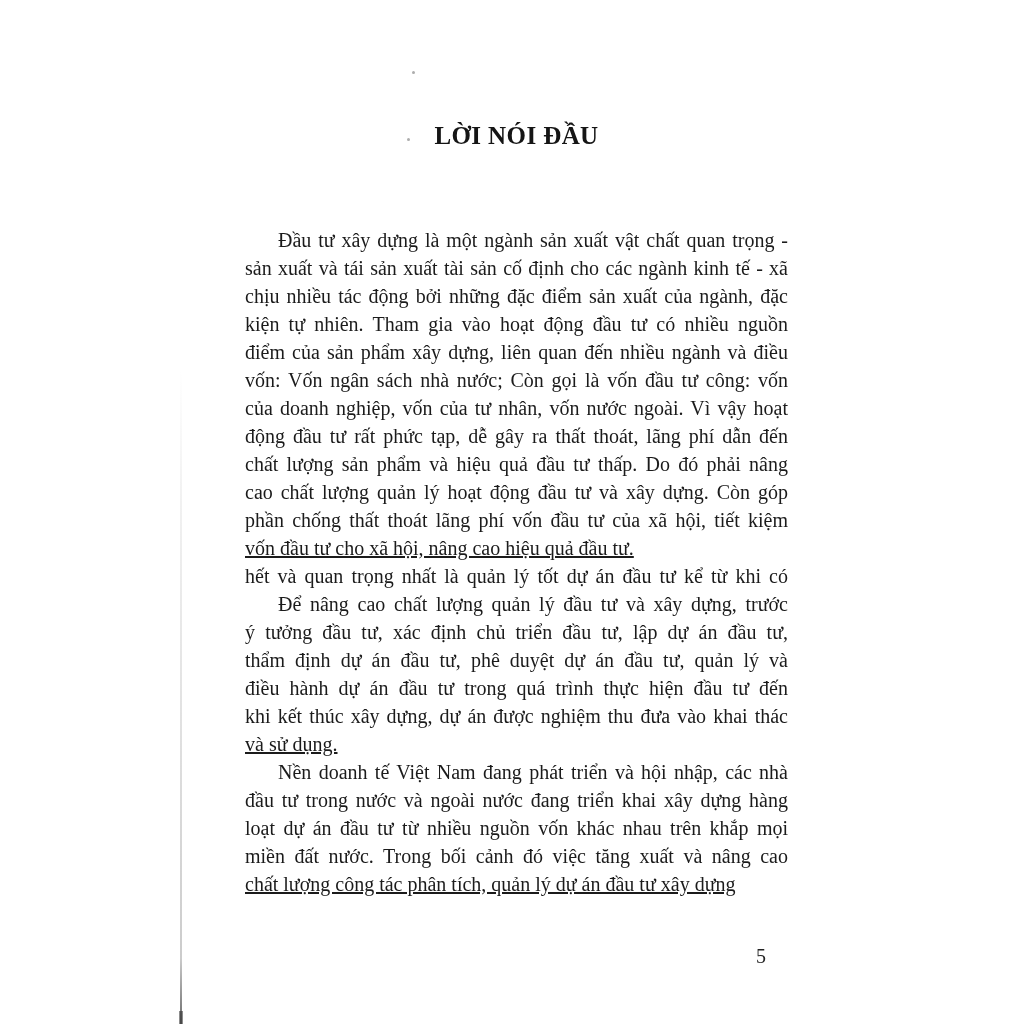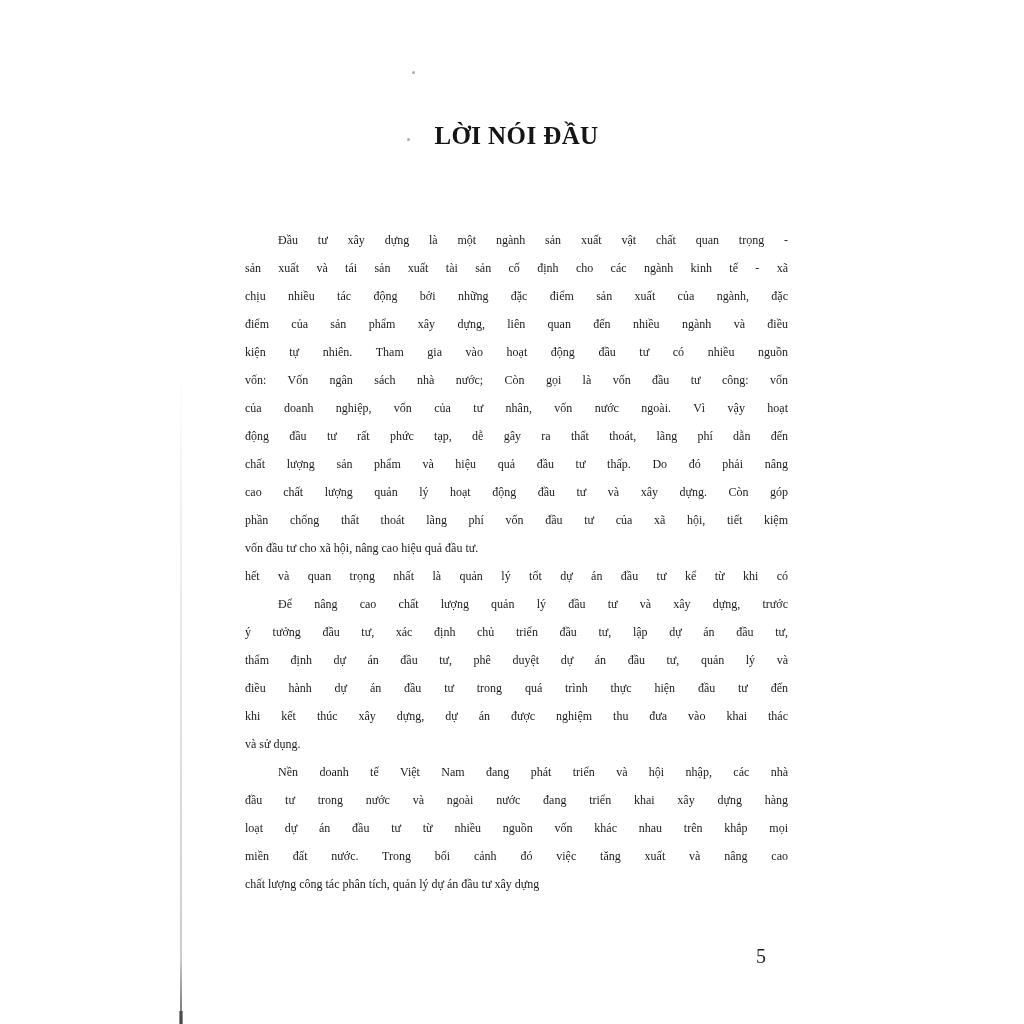--- a/index.html
+++ b/index.html
@@ -27,35 +27,36 @@
     line-height: 28px;
     font-weight: bold;
     letter-spacing: 0.4px;
     color: #151515;
   }
   .body-text {
     position: absolute;
     left: 245px;
     top: 226px;
     width: 543px;
-    font-size: 12px;
+    font-size: 20px;
   }
   .line {
     height: 28px;
     line-height: 28px;
     white-space: nowrap;
     text-align: justify;
     text-align-last: justify;
   }
   .line.para-start {
     text-indent: 33px;
   }
   .line.para-end {
     text-align: left;
     text-align-last: left;
+    text-decoration: underline;
   }
   .page-number {
     position: absolute;
     left: 746px;
     top: 942px;
     width: 30px;
     text-align: center;
     font-size: 20px;
     line-height: 28px;
     color: #222222;
@@ -99,22 +100,22 @@
   <div class="scan-edge-foot"></div>
   <div class="speck s1"></div>
   <div class="speck s2"></div>
 
   <h1 class="title">LỜI NÓI ĐẦU</h1>
 
   <div class="body-text" id="body-text">
       <div class="line para-start">Đầu tư xây dựng là một ngành sản xuất vật chất quan trọng -</div>
       <div class="line">sản xuất và tái sản xuất tài sản cố định cho các ngành kinh tế - xã</div>
       <div class="line">chịu nhiều tác động bởi những đặc điểm sản xuất của ngành, đặc</div>
+      <div class="line">kiện tự nhiên. Tham gia vào hoạt động đầu tư có nhiều nguồn</div>
       <div class="line">điểm của sản phẩm xây dựng, liên quan đến nhiều ngành và điều</div>
-      <div class="line">kiện tự nhiên. Tham gia vào hoạt động đầu tư có nhiều nguồn</div>
       <div class="line">vốn: Vốn ngân sách nhà nước; Còn gọi là vốn đầu tư công: vốn</div>
       <div class="line">của doanh nghiệp, vốn của tư nhân, vốn nước ngoài. Vì vậy hoạt</div>
       <div class="line">động đầu tư rất phức tạp, dễ gây ra thất thoát, lãng phí dẫn đến</div>
       <div class="line">chất lượng sản phẩm và hiệu quả đầu tư thấp. Do đó phải nâng</div>
       <div class="line">cao chất lượng quản lý hoạt động đầu tư và xây dựng. Còn góp</div>
       <div class="line">phần chống thất thoát lãng phí vốn đầu tư của xã hội, tiết kiệm</div>
       <div class="line para-end">vốn đầu tư cho xã hội, nâng cao hiệu quả đầu tư.</div>
       <div class="line">hết và quan trọng nhất là quản lý tốt dự án đầu tư kể từ khi có</div>
       <div class="line para-start">Để nâng cao chất lượng quản lý đầu tư và xây dựng, trước</div>
       <div class="line">ý tưởng đầu tư, xác định chủ triển đầu tư, lập dự án đầu tư,</div>

